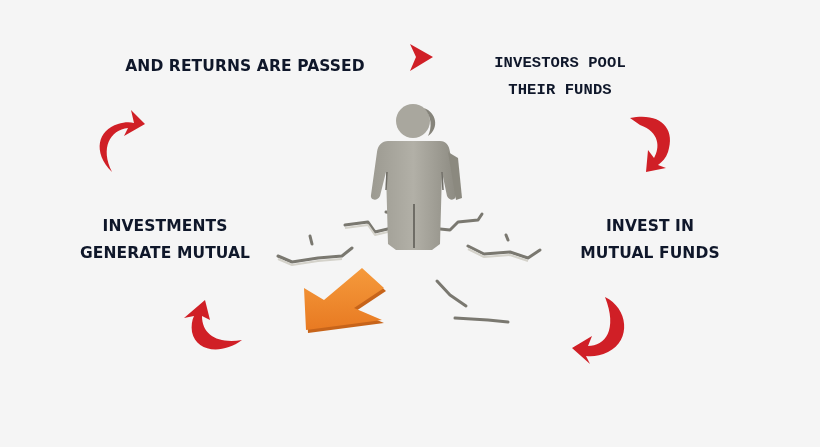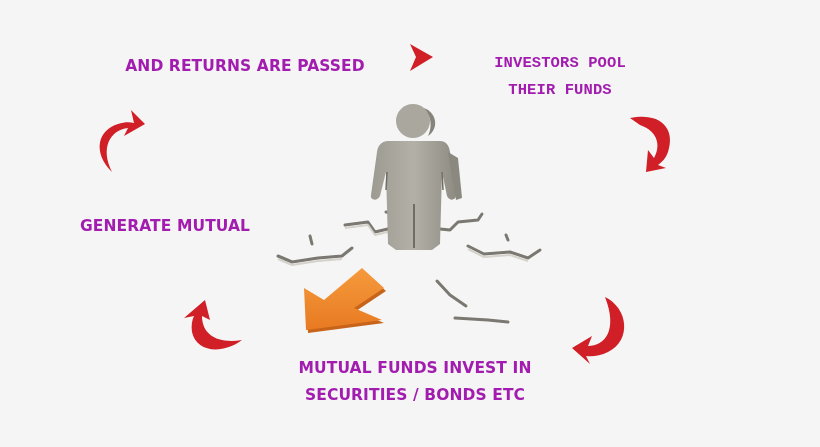--- a/index.html
+++ b/index.html
@@ -18,21 +18,21 @@
       position: absolute;
       left: 0; top: 0;
       width: 820px; height: 447px;
     }
     .label {
       position: absolute;
       text-align: center;
       font-weight: bold;
       font-size: 15.5px;
       line-height: 27px;
-      color: #a21caf;
+      color: #0f172a;
       letter-spacing: 0.1px;
       white-space: nowrap;
     }
     .label span { display: block; }
     #lbl-returns { left: 110px; top: 53px; width: 270px; }
     #lbl-pool { left: 470px; top: 50px; width: 180px; font-family: Liberation Mono, monospace; }
     #lbl-generate { left: 60px; top: 213px; width: 210px; }
     #lbl-invest { left: 560px; top: 213px; width: 180px; }
     #lbl-securities { left: 270px; top: 355px; width: 290px; }
     svg.fig { position: absolute; left: 0; top: 0; }
@@ -128,22 +128,23 @@
   <div class="label" id="lbl-returns">
     <span>AND RETURNS ARE PASSED</span>
   </div>
 
   <div class="label" id="lbl-pool">
     <span>INVESTORS POOL</span>
     <span>THEIR FUNDS</span>
   </div>
 
   <div class="label" id="lbl-generate">
+    <span>INVESTMENTS</span>
     <span>GENERATE MUTUAL</span>
   </div>
 
+  <div class="label" id="lbl-invest">
+    <span>INVEST IN</span>
+    <span>MUTUAL FUNDS</span>
+  </div>
 
-  <div class="label" id="lbl-securities">
-    <span>MUTUAL FUNDS INVEST IN</span>
-    <span>SECURITIES / BONDS ETC</span>
-  </div>
 
 </div>
 
 </body></html>

